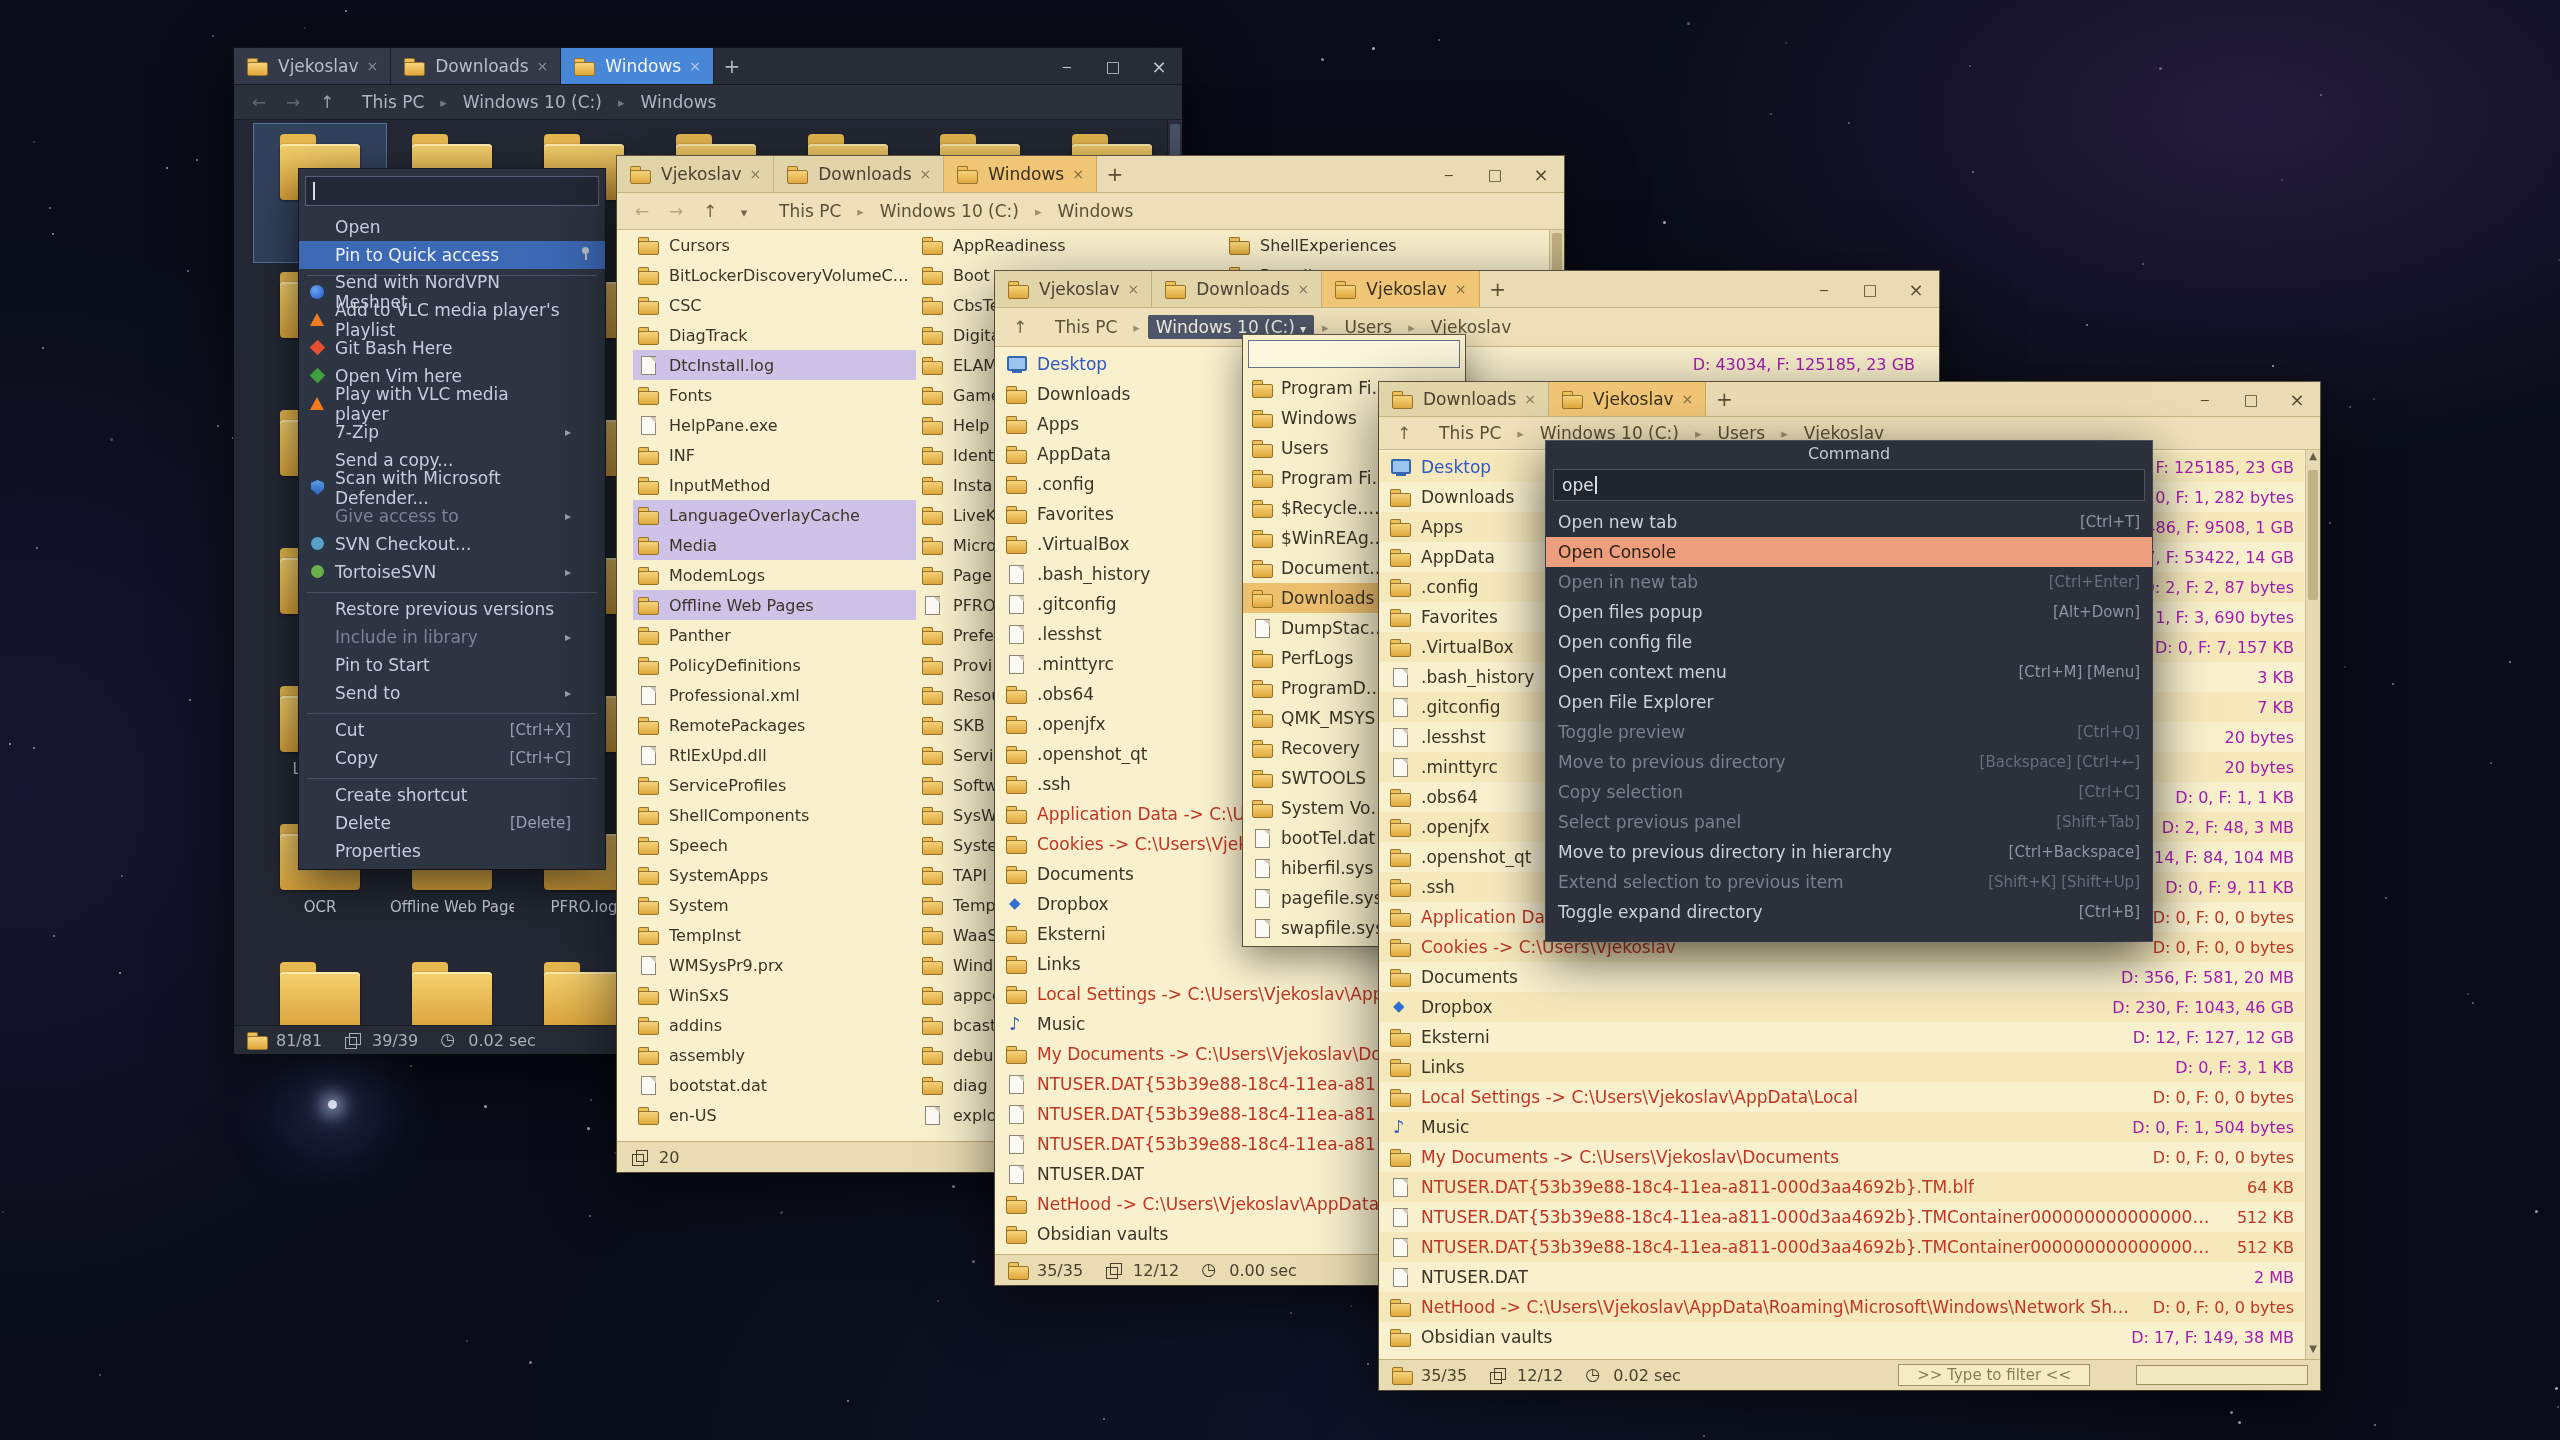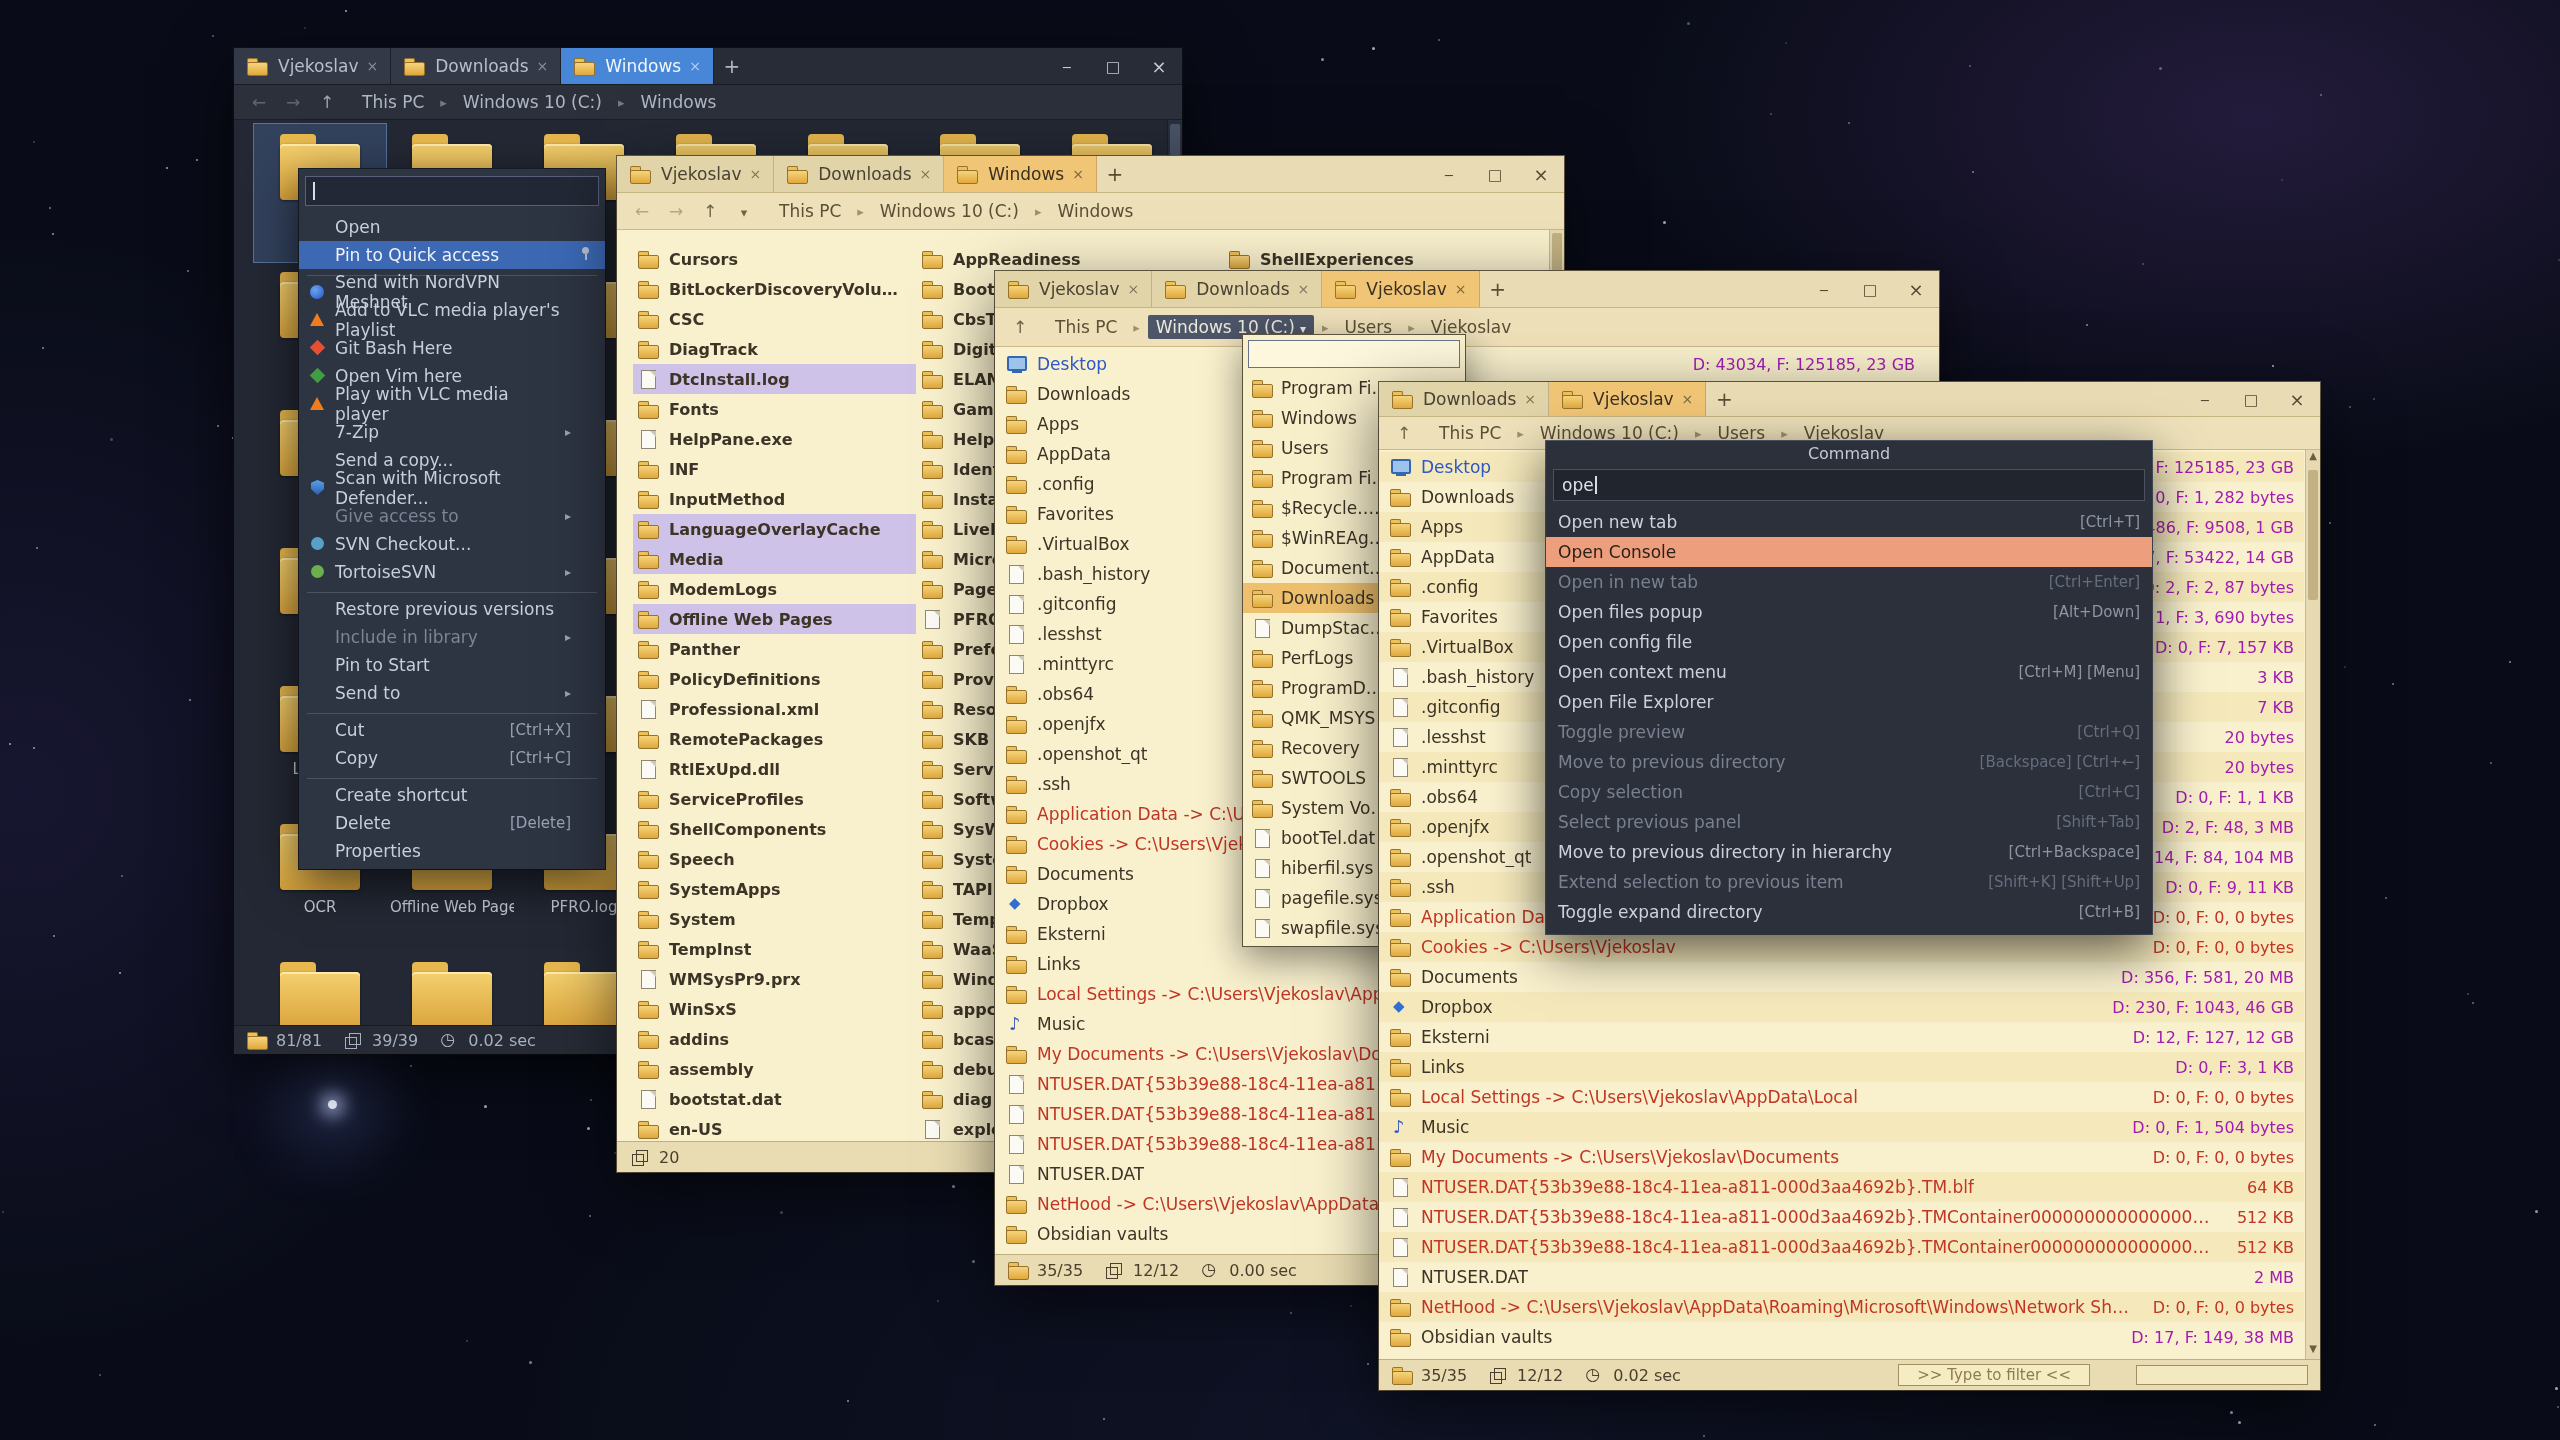--- a/index.html
+++ b/index.html
@@ -105,21 +105,21 @@
   .tile-label{margin-top:6px;font-size:15px;color:#c6ccd8;max-width:124px;white-space:nowrap;overflow:hidden;text-align:center;}
 
   
   .frow{height:30px;display:flex;align-items:center;gap:8px;padding:0 10px;white-space:nowrap;overflow:hidden;color:#3c3426;font-size:17px;box-sizing:border-box;}
   .frow .fname{overflow:hidden;text-overflow:ellipsis;}
   .frow.selected{background:#cec2e8;}
   .fname.red{color:#c13524;}
   .fname.blue{color:#2d58c5;}
   .fsize{margin-left:auto;flex:0 0 auto;color:#a21caf;font-size:16px;padding-left:12px;}
   .fsize.red{color:#c13524;}
-  .fcol{position:absolute;top:14px;bottom:0;overflow:hidden;font-weight:bold;}
+  .fcol{position:absolute;top:0;bottom:0;overflow:hidden;}
   .fcol .frow{font-size:16px;padding:0 4px;}
   .rowlist{position:absolute;inset:2px 14px 0 0;left:0;}
   #win-d .rowlist > div:nth-of-type(odd){background:#f5e9bc;}
 
   
   .vscroll{position:absolute;right:0;top:0;bottom:0;width:14px;}
   .vscroll.tanbar{background:#e7dab2;border-left:1px solid #c9b888;}
   .vscroll.darkbar{background:#2a3040;border-left:1px solid #1a1e27;}
   .vthumb{position:absolute;left:2px;right:2px;border-radius:2px;}
   .tanbar .vthumb{background:#c2b183;}
@@ -145,21 +145,21 @@
   .mi.sep::after{content:"";display:block;width:100%;border-top:1px solid #4a5264;margin-top:4px;}
 
   
   .dropdown{position:absolute;left:247px;top:63px;width:222px;background:#f8efcb;border:1px solid #5a523c;box-shadow:0 12px 36px rgba(0,0,0,.45);z-index:5;padding-bottom:3px;}
   .dd-input{margin:5px;height:26px;background:#fdf7dd;border:1px solid #6a7288;}
   .dd-item{height:30px;display:flex;align-items:center;gap:6px;padding:0 8px;font-size:17px;color:#3c3426;}
   .dd-item.selected{background:#eec06e;}
   .ddname{max-width:108px;overflow:hidden;text-overflow:ellipsis;white-space:nowrap;}
 
   
-  .palette{position:absolute;left:1546px;top:441px;width:606px;background:#2b303b;box-shadow:0 16px 50px rgba(0,0,0,.65),0 0 0 1px #565e70;z-index:50;padding-bottom:7px;}
+  .palette{position:absolute;left:1546px;top:441px;width:606px;background:#2b303b;box-shadow:0 16px 50px rgba(0,0,0,.65),0 0 0 1px #565e70;z-index:50;padding-bottom:14px;}
   .pal-title{height:26px;line-height:26px;text-align:center;font-size:16px;color:#c3c9d6;}
   .pal-input{margin:2px 7px 6px 7px;height:30px;background:#20252e;border:1px solid #4a5160;display:flex;align-items:center;padding:0 8px;color:#dde1e8;font-size:17px;}
   .pal-item{height:30px;display:flex;align-items:center;padding:0 12px;font-size:17px;color:#ccd1dc;}
   .pal-item.hl{background:#ec9e7d;color:#2b211a;}
   .pal-item.dim{color:#79808f;}
   .pal-item .ph{margin-left:auto;font-size:15px;color:#8d94a3;}
   .pal-item.dim .ph{color:#666d7d;}
   .pal-item .ph:empty{display:none;}
 </style>
 </head>

